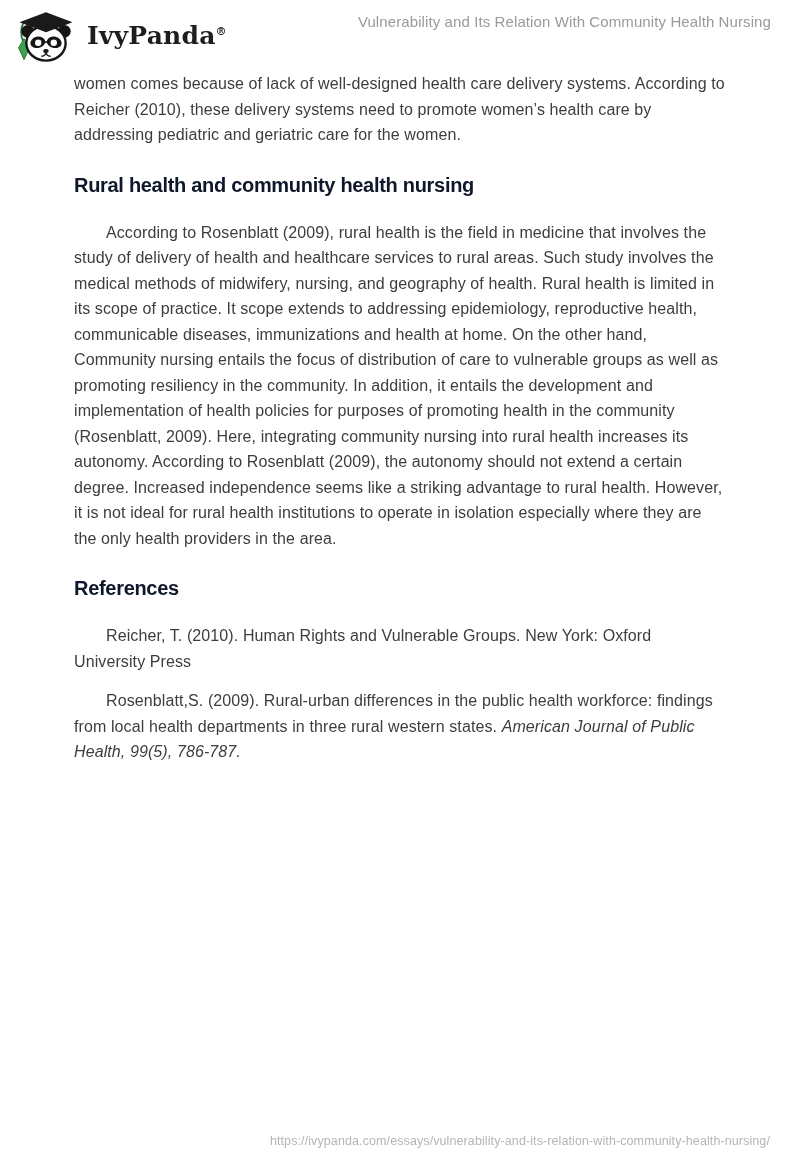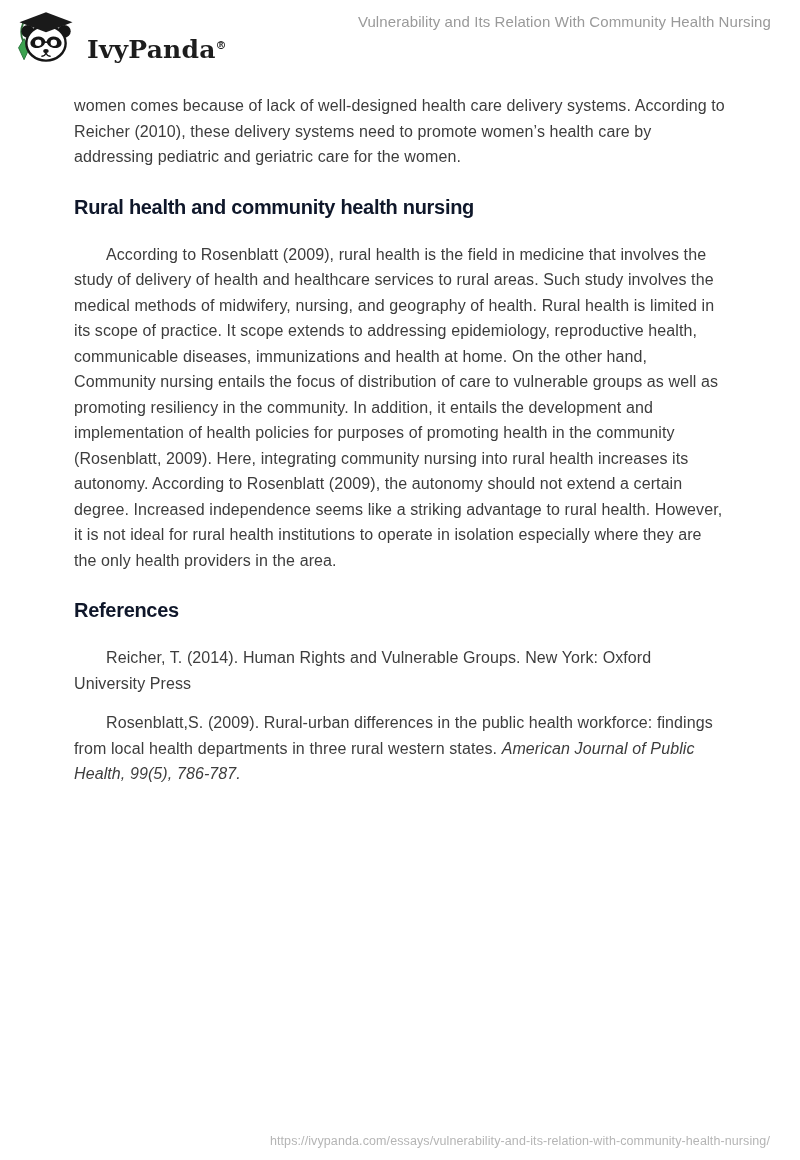--- a/index.html
+++ b/index.html
@@ -15,21 +15,21 @@
   
   .header {
     display: flex;
     align-items: center;
     height: 70px;
     padding: 0 29px 0 14px;
     box-sizing: border-box;
   }
   .brand {
     display: flex;
-    align-items: flex-end;
+    align-items: center;
     gap: 9px;
     cursor: pointer;
   }
   .brand-text {
     font-family: "DejaVu Serif", serif;
     font-weight: bold;
     font-size: 25px;
     color: #1d1d1d;
     letter-spacing: 0.2px;
     line-height: 1;
@@ -45,21 +45,20 @@
     align-self: flex-start;
     margin-top: 13px;
     font-size: 15px;
     color: #9a9a9a;
     letter-spacing: 0.1px;
   }
 
   
   main {
     padding: 1px 74px 0 74px;
-    margin-top: 22px;
   }
   main p {
     margin: 0 0 14px 0;
     font-size: 16px;
     line-height: 25.5px;
     color: #3d3d3d;
     letter-spacing: 0.1px;
   }
   main p.indent { text-indent: 32px; }
   main h2 {
@@ -122,17 +121,17 @@
   <div class="doc-title">Vulnerability and Its Relation With Community Health Nursing</div>
 </header>
 
 <main>
   <p>women comes because of lack of well-designed health care delivery systems. According to Reicher (2010), these delivery systems need to promote women’s health care by addressing pediatric and geriatric care for the women.</p>
 
   <h2>Rural health and community health nursing</h2>
   <p class="indent">According to Rosenblatt (2009), rural health is the field in medicine that involves the study of delivery of health and healthcare services to rural areas. Such study involves the medical methods of midwifery, nursing, and geography of health. Rural health is limited in its scope of practice. It scope extends to addressing epidemiology, reproductive health, communicable diseases, immunizations and health at home. On the other hand, Community nursing entails the focus of distribution of care to vulnerable groups as well as promoting resiliency in the community. In addition, it entails the development and implementation of health policies for purposes of promoting health in the community (Rosenblatt, 2009). Here, integrating community nursing into rural health increases its autonomy. According to Rosenblatt (2009), the autonomy should not extend a certain degree. Increased independence seems like a striking advantage to rural health. However, it is not ideal for rural health institutions to operate in isolation especially where they are the only health providers in the area.</p>
 
   <h2>References</h2>
-  <p class="indent"><span>Reicher, T. (2014). Human Rights and Vulnerable Groups. New York: Oxford University Press</span></p>
+  <p class="indent"><span>Reicher, T. (2010). Human Rights and Vulnerable Groups. New York: Oxford University Press</span></p>
   <p class="indent"><span>Rosenblatt,S. (2009). Rural-urban differences in the public health workforce: findings from local health departments in three rural western states. </span><span class="ref-italic">American Journal of Public Health, 99(5), 786-787.</span></p>
 </main>
 
 <div class="footer-url">https://ivypanda.com/essays/vulnerability-and-its-relation-with-community-health-nursing/</div>
 
 </body></html>

